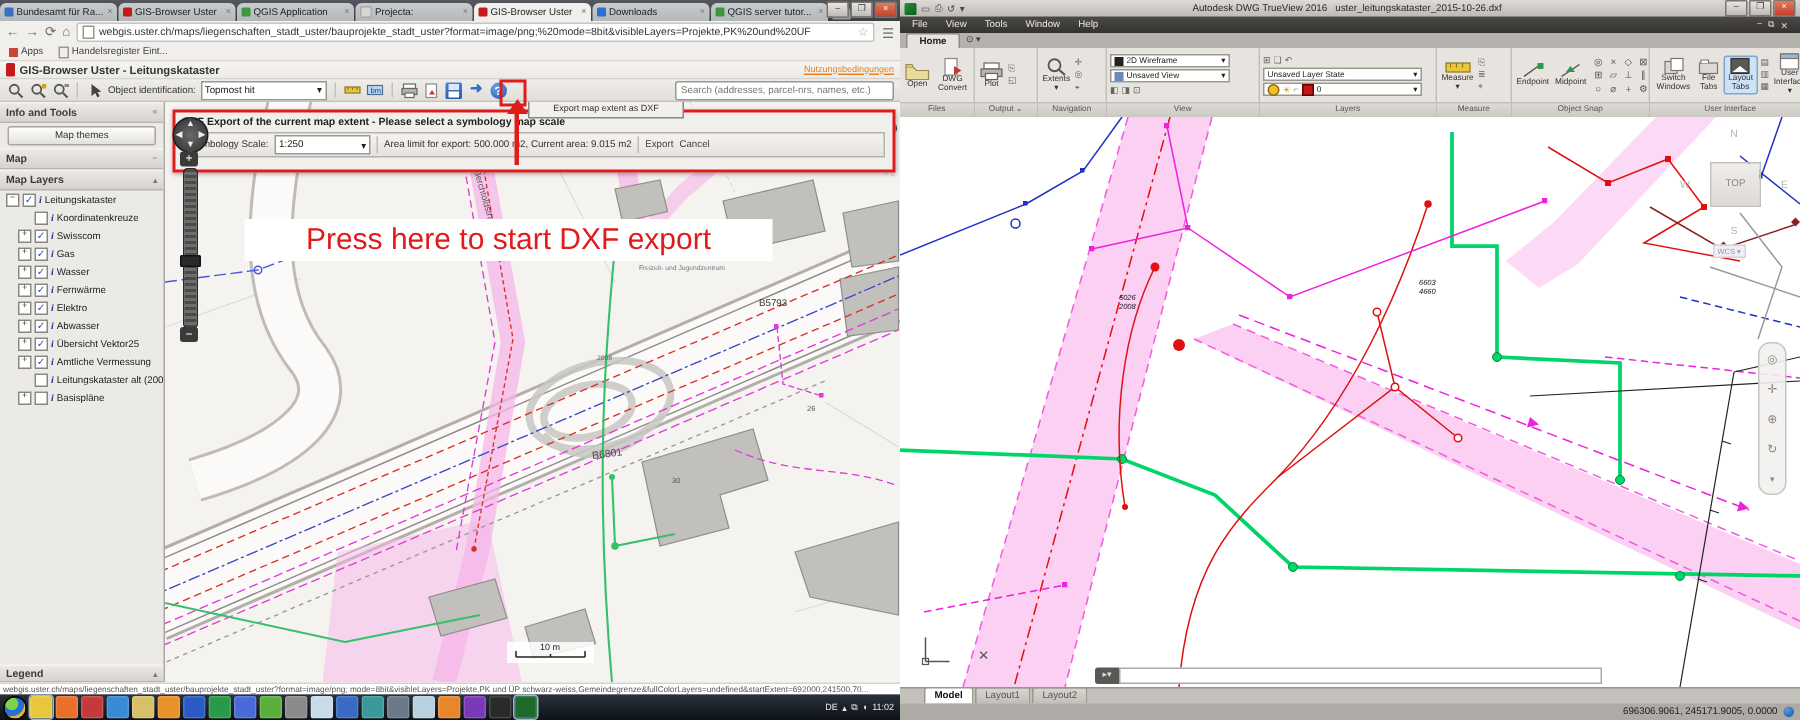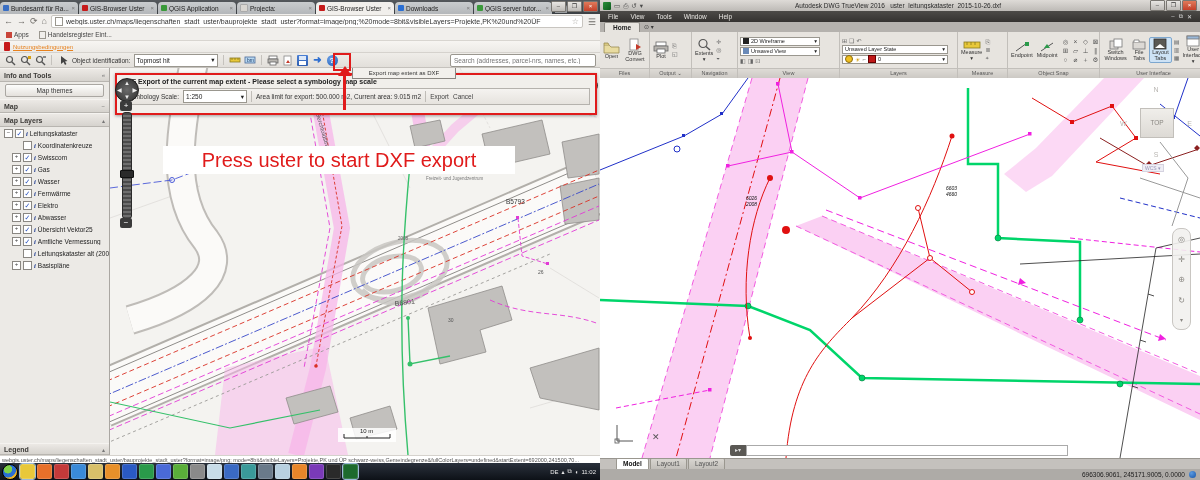--- a/index.html
+++ b/index.html
@@ -207,20 +207,21 @@
           <span>Apps</span>
         </span>
       <span class="bmk">
           <span class="pgico" style="width:5px;height:6px;border:1px solid #9a978f;"></span>
           <span>Handelsregister Eint...</span>
         </span>
     </div>
 
     <div id="pagehead" class="abs">
       <div id="gislogo"></div>
+      <div id="gistitle">GIS-Browser Uster - Leitungskataster</div>
       <div id="terms">Nutzungsbedingungen</div>
     </div>
 
     <div id="gistoolbar" class="abs">
       <span class="tbico">
           <svg width="11" height="11">
             <circle cx="4.5" cy="4.5" r="3" fill="none" stroke="#555" stroke-width="1.2"></circle>
             <line x1="7" y1="7" x2="10" y2="10" stroke="#555" stroke-width="1.4"></line>
           </svg>
         </span>
@@ -476,21 +477,21 @@
               <span>▾</span>
             </div>
           <span class="dsep"></span>
           <span class="dlbl">Area limit for export: 500.000 m2, Current area: 9.015 m2</span>
           <span class="dsep"></span>
           <span class="dbtn">Export</span>
           <span class="dbtn">Cancel</span>
         </div>
       </div>
       <div id="tooltip" class="abs">Export map extent as DXF</div>
-      <div id="annotext" class="abs">Press uster to start DXF export</div>
+      <div id="annotext" class="abs">Press here to start DXF export</div>
 
       
       <div id="navwidget" class="abs">
         <div id="rosette">
           <span style="left:8px;top:1px">▲</span>
           <span style="left:8px;bottom:1px">▼</span>
           <span style="left:1px;top:8px">◀</span>
           <span style="right:1px;top:8px">▶</span>
         </div>
         <div id="zplus">+</div>

